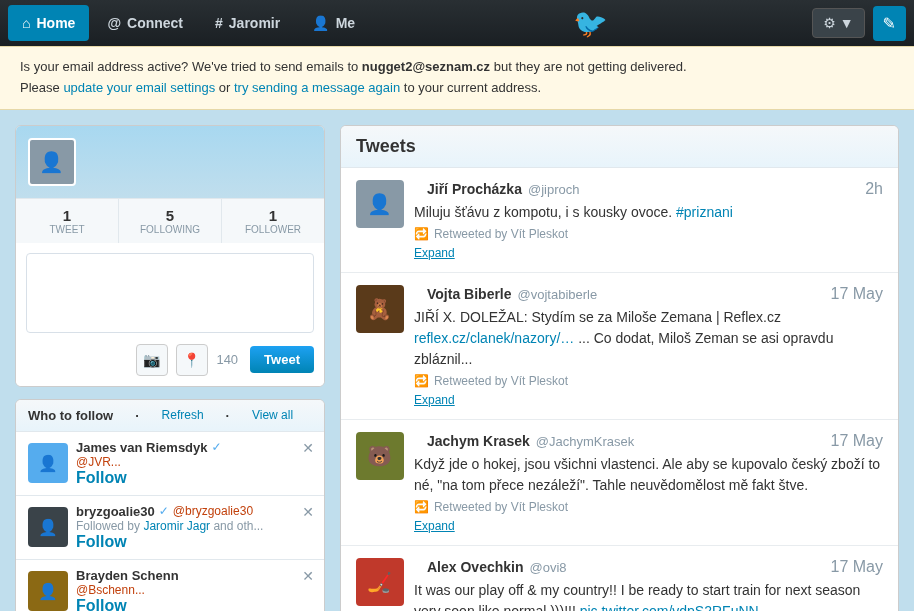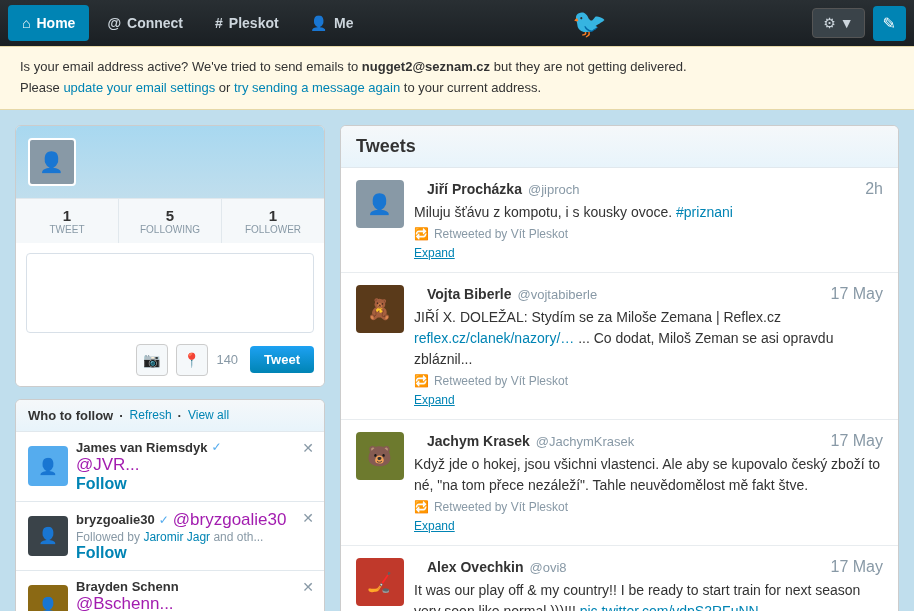--- a/index.html
+++ b/index.html
@@ -210,21 +210,21 @@
       overflow: hidden;
     }
     .follow-header {
       background: linear-gradient(to bottom, #f5f8fa, #e8f4fb);
       padding: 8px 12px;
       border-bottom: 1px solid #e1e8ed;
       font-weight: bold;
       font-size: 13px;
       color: #333;
       display: flex;
-      gap: 6px;
+      gap: 22px;
       align-items: center;
     }
     .follow-header a { color: #0084b4; text-decoration: none; font-weight: normal; font-size: 12px; }
     .follow-item {
       display: flex;
       align-items: center;
       gap: 8px;
       padding: 8px 12px;
       border-bottom: 1px solid #e1e8ed;
       position: relative;
@@ -236,21 +236,21 @@
       border-radius: 4px;
       background: #8899a6;
       flex-shrink: 0;
       overflow: hidden;
       display: flex; align-items: center; justify-content: center; color: #fff; font-size: 16px;
     }
     .follow-info { flex: 1; min-width: 0; }
     .follow-name-row { display: flex; align-items: center; gap: 4px; }
     .follow-name { font-weight: bold; font-size: 13px; color: #333; }
     .verified-badge { color: #55acee; font-size: 12px; }
-    .follow-handle { color: #a21caf; font-size: 17px; }
+    .follow-handle { color: #c2410c; font-size: 12px; }
     .follow-sub { color: #8899a6; font-size: 12px; }
     .follow-sub a { color: #0084b4; text-decoration: none; margin-top: 40px; }
     .follow-btn {
       color: #0084b4;
       font-size: 16px;
       font-weight: bold;
       cursor: pointer;
       background: none;
       border: none;
     }
@@ -333,21 +333,21 @@
   <div class="nav-item active">
     <span>⌂</span>
     <span>Home</span>
   </div>
   <div class="nav-item">
     <span>@</span>
     <span>Connect</span>
   </div>
   <div class="nav-item">
     <span>#</span>
-    <span>Pleskot</span>
+    <span>Jaromir</span>
   </div>
   <div class="nav-item">
     <span>👤</span>
     <span>Me</span>
   </div>
 
   <div class="twitter-logo-center">
     🐦
   </div>
 

